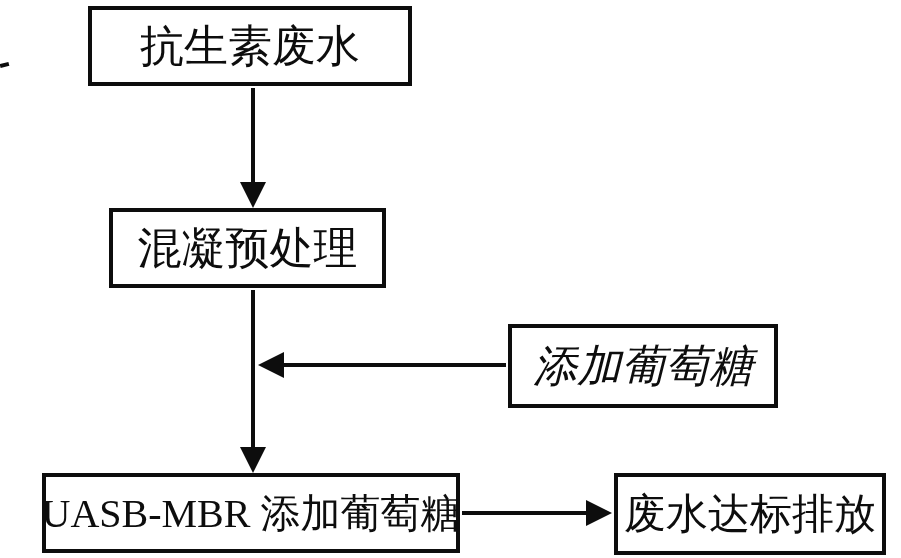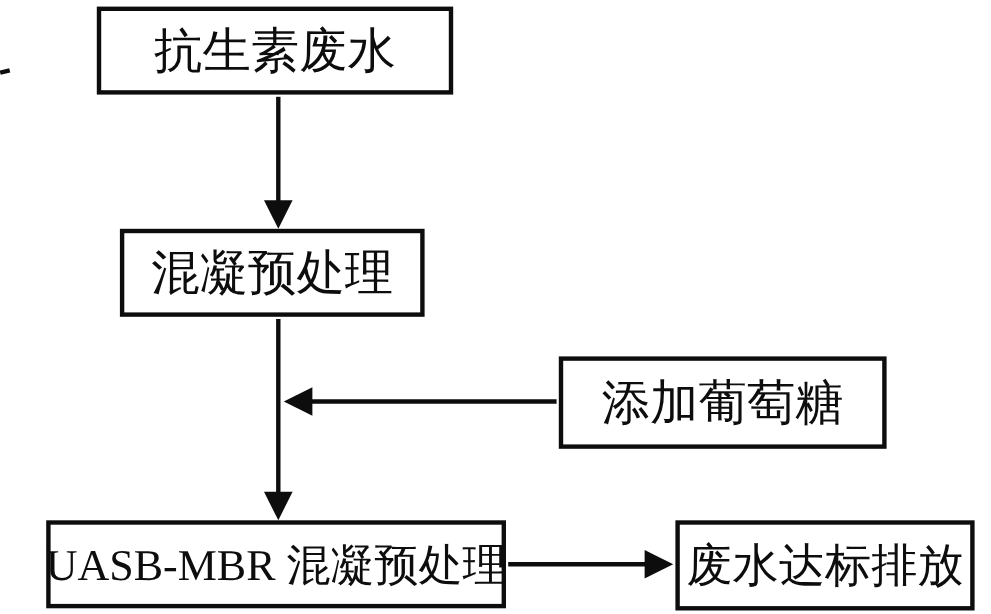--- a/index.html
+++ b/index.html
@@ -37,22 +37,23 @@
   }
   .node-antibiotic {
     left: 88px; top: 6px; width: 324px; height: 80px;
     font-size: 44px;
   }
   .node-coagulation {
     left: 109px; top: 208px; width: 277px; height: 80px;
     font-size: 44px;
   }
   .node-glucose {
-    left: 508px; top: 324px; width: 298px; height: 84px;
+    left: 508px; top: 324px; width: 270px; height: 84px;
     font-size: 44px;
+    font-style: italic;
   }
   .node-uasb {
     left: 42px; top: 473px; width: 418px; height: 80px;
     font-size: 40px;
   }
   .node-discharge {
     left: 614px; top: 473px; width: 272px; height: 82px;
     font-size: 42px;
   }
   .scan-mark {
@@ -97,21 +98,21 @@
 
   <div class="node node-coagulation">
     <span>混凝预处理</span>
   </div>
 
   <div class="node node-glucose">
     <span>添加葡萄糖</span>
   </div>
 
   <div class="node node-uasb">
-    <span>UASB-MBR 混凝预处理</span>
+    <span>UASB-MBR 添加葡萄糖</span>
   </div>
 
   <div class="node node-discharge">
     <span>废水达标排放</span>
   </div>
 
   <div class="scan-mark"></div>
 
 </div>
 

